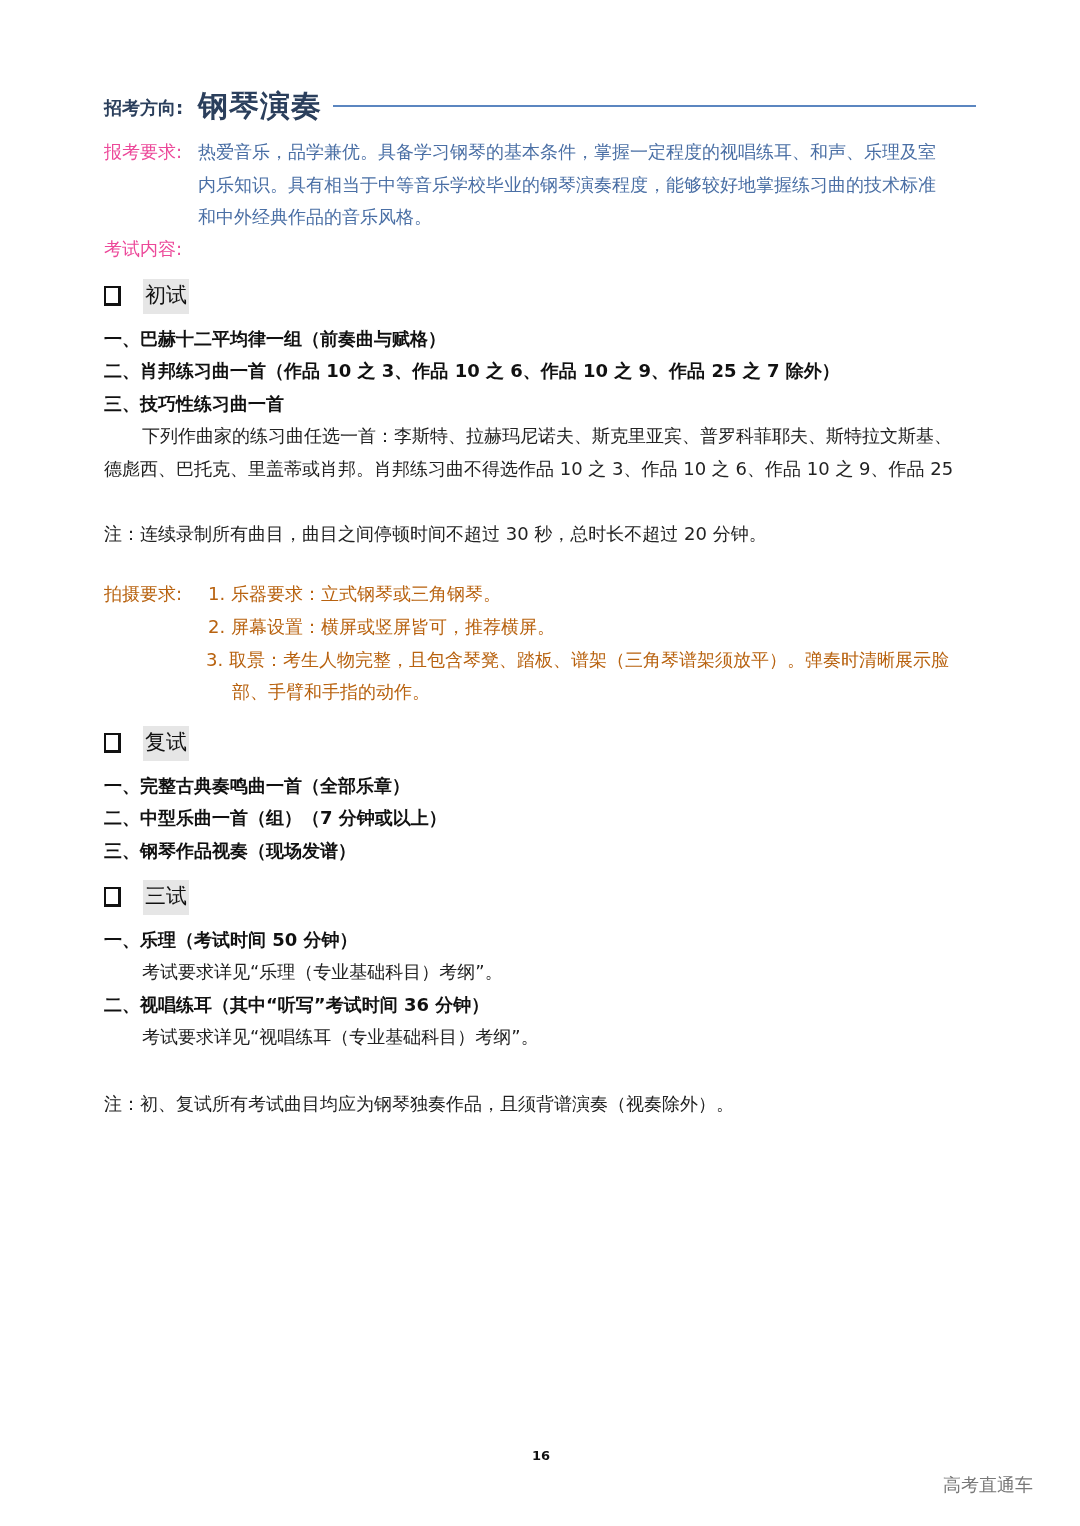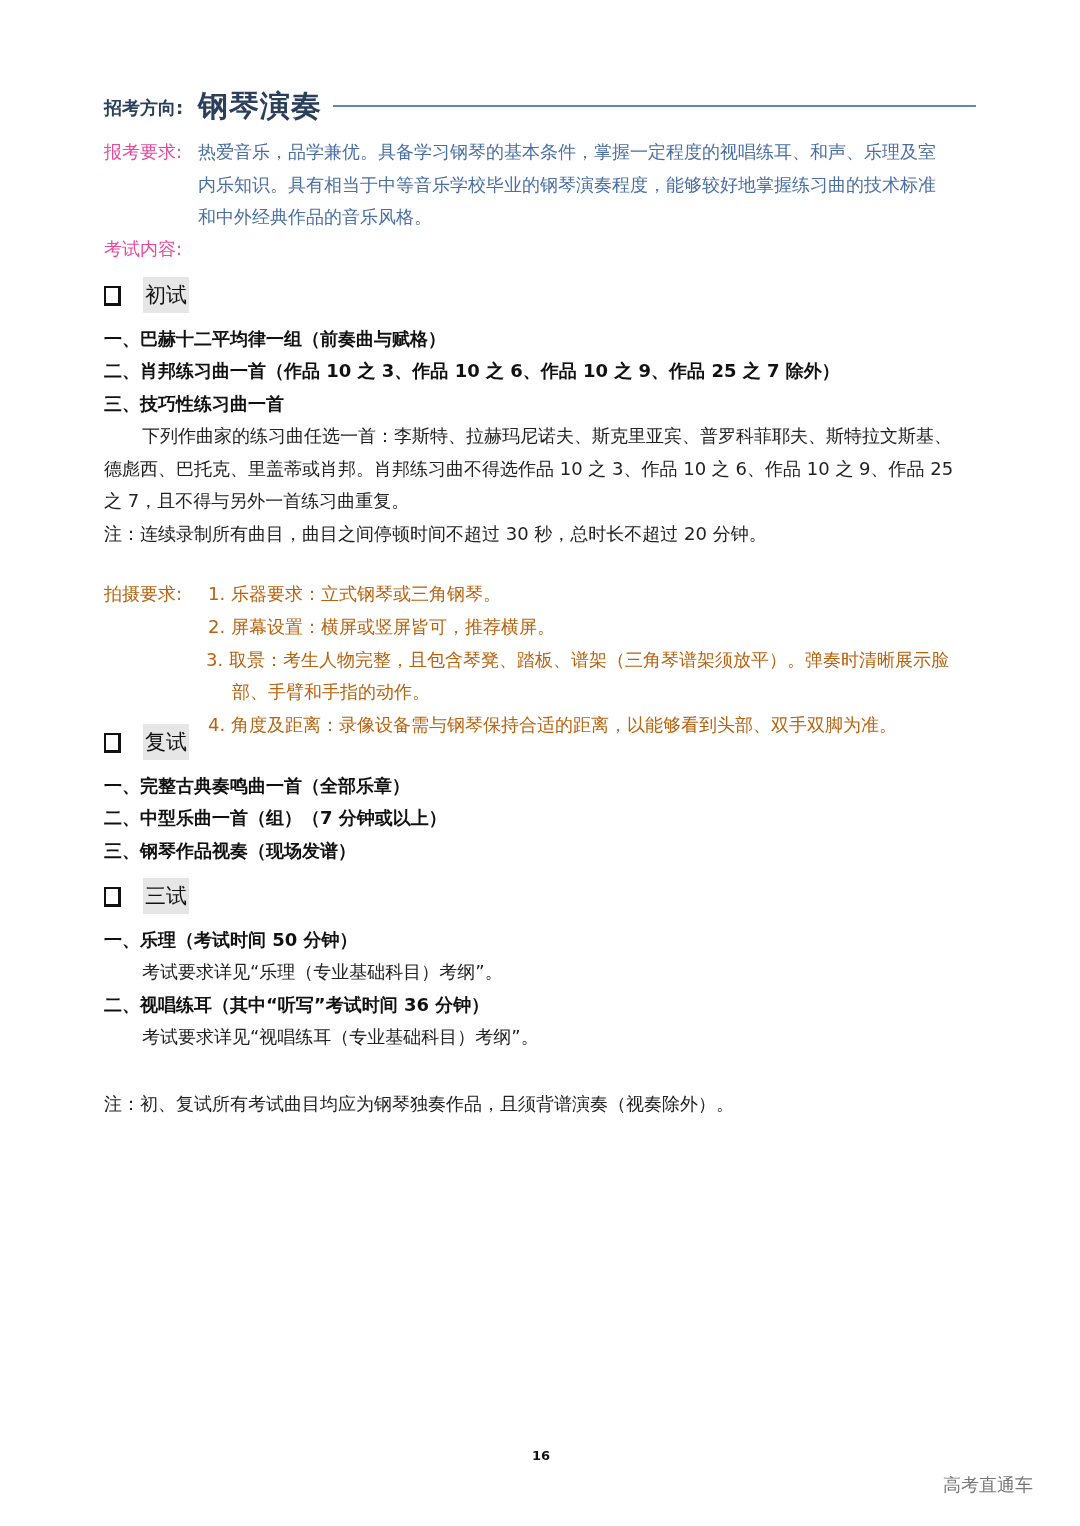--- a/index.html
+++ b/index.html
@@ -17,21 +17,21 @@
 
   .blue { color: #ec4899; font-size: 18px; }
   .req-label { left: 104px; top: 140px; }
   .req-line { left: 198px; font-size: 18px; color: #4a6fa5; }
 
   .sec-head { left: 104px; font-size: 21px; color: #111; }
   .sec-box {
     display: inline-block; width: 12px; height: 15px; border: 2px solid #111;
     border-right-width: 3px; border-bottom-width: 3px; vertical-align: middle; margin-right: 22px;
   }
-  .sec-text { background: #e6e6e6; padding: 6px 2px; }
+  .sec-text { background: #e6e6e6; padding: 6px 2px; font-family: Liberation Mono, monospace; }
 
   .item { left: 104px; font-size: 18px; color: #111; font-weight: bold; }
   .body-text { font-size: 18px; color: #222; }
   .orange { color: #b8620f; font-size: 18px; margin-top: 28px; }
 
   .page-num { left: 532px; top: 1448px; font-size: 13px; color: #111; font-weight: bold; }
   .watermark { left: 943px; top: 1473px; font-size: 18px; color: #777; }
 </style>
 </head>
 <body>
@@ -49,29 +49,27 @@
   <span class="abs blue" style="left:104px;top:237px">考试内容:</span>
 
   <div class="abs sec-head" style="top:281px">
     <span class="sec-box"></span><span class="sec-text">初试</span>
   </div>
   <span class="abs item" style="top:327px">一、巴赫十二平均律一组（前奏曲与赋格）</span>
   <span class="abs item" style="top:359px">二、肖邦练习曲一首（作品 10 之 3、作品 10 之 6、作品 10 之 9、作品 25 之 7 除外）</span>
   <span class="abs item" style="top:392px">三、技巧性练习曲一首</span>
   <span class="abs body-text" style="left:142px;top:424px">下列作曲家的练习曲任选一首：李斯特、拉赫玛尼诺夫、斯克里亚宾、普罗科菲耶夫、斯特拉文斯基、</span>
   <span class="abs body-text" style="left:104px;top:457px">德彪西、巴托克、里盖蒂或肖邦。肖邦练习曲不得选作品 10 之 3、作品 10 之 6、作品 10 之 9、作品 25</span>
-  <span class="abs body-text" style="left:104px;top:489px">之 7，且不得与另外一首练习曲重复。</span>
   <span class="abs body-text" style="left:104px;top:522px">注：连续录制所有曲目，曲目之间停顿时间不超过 30 秒，总时长不超过 20 分钟。</span>
 
   <span class="abs orange" style="left:104px;top:554px">拍摄要求:</span>
   <span class="abs orange" style="left:208px;top:554px">1. 乐器要求：立式钢琴或三角钢琴。</span>
   <span class="abs orange" style="left:208px;top:587px">2. 屏幕设置：横屏或竖屏皆可，推荐横屏。</span>
   <span class="abs orange" style="left:206px;top:620px">3. 取景：考生人物完整，且包含琴凳、踏板、谱架（三角琴谱架须放平）。弹奏时清晰展示脸</span>
   <span class="abs orange" style="left:232px;top:652px">部、手臂和手指的动作。</span>
-  <span class="abs orange" style="left:208px;top:685px">4. 角度及距离：录像设备需与钢琴保持合适的距离，以能够看到头部、双手双脚为准。</span>
 
   <div class="abs sec-head" style="top:728px">
     <span class="sec-box"></span><span class="sec-text">复试</span>
   </div>
   <span class="abs item" style="top:774px">一、完整古典奏鸣曲一首（全部乐章）</span>
   <span class="abs item" style="top:806px">二、中型乐曲一首（组）（7 分钟或以上）</span>
   <span class="abs item" style="top:839px">三、钢琴作品视奏（现场发谱）</span>
 
   <div class="abs sec-head" style="top:882px">
     <span class="sec-box"></span><span class="sec-text">三试</span>

